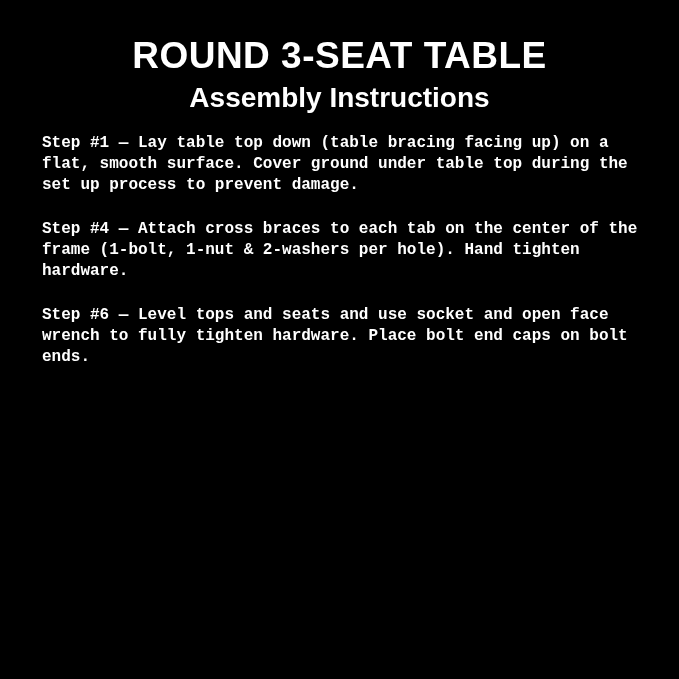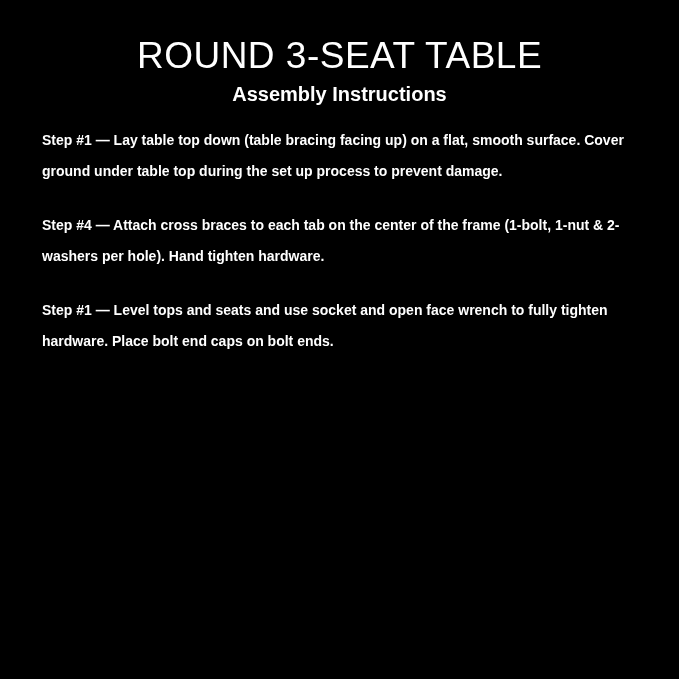--- a/index.html
+++ b/index.html
@@ -20,43 +20,44 @@
   }
   .header {
     text-align: center;
     padding-top: 36px;
   }
   .title {
     margin: 0;
     font-size: 37px;
     line-height: 1.1;
     letter-spacing: 0.5px;
-    font-weight: normal;
+    font-weight: bold;
   }
   .subtitle {
     margin: 6px 0 0 0;
-    font-size: 20px;
+    font-size: 28px;
     line-height: 1.1;
     font-weight: bold;
   }
   .steps {
     padding: 20px 40px 0 42px;
-    font-size: 14px;
-    line-height: 31px;
+    font-size: 16px;
+    line-height: 21px;
+    font-family: Liberation Mono, monospace;
   }
   .step {
     margin: 0 0 23px 0;
   }
 </style>
 </head>
 <body>
 
 <div class="page">
   <div class="header">
     <h1 class="title">ROUND 3-SEAT TABLE</h1>
     <h2 class="subtitle">Assembly Instructions</h2>
   </div>
   <div class="steps">
     <p class="step">Step #1  —  Lay table top down (table bracing facing up) on a flat, smooth surface. Cover ground under table top during the set up process to prevent damage.</p>
     <p class="step">Step #4  —  Attach cross braces to each tab on the center of the frame (1-bolt, 1-nut &amp; 2-washers per hole). Hand tighten hardware.</p>
-    <p class="step">Step #1  —  Level tops and seats and use socket and open face wrench to fully tighten hardware. Place bolt end caps on bolt ends.</p>
+    <p class="step">Step #6  —  Level tops and seats and use socket and open face wrench to fully tighten hardware. Place bolt end caps on bolt ends.</p>
   </div>
 </div>
 
 </body></html>

